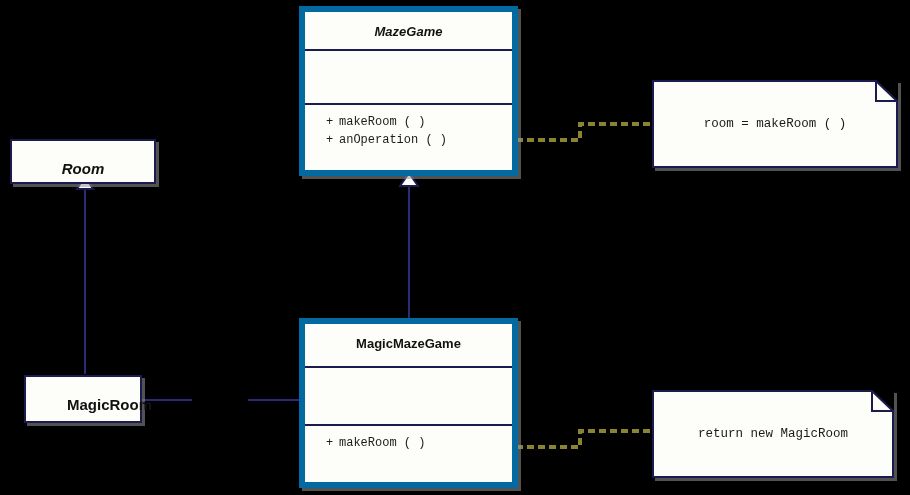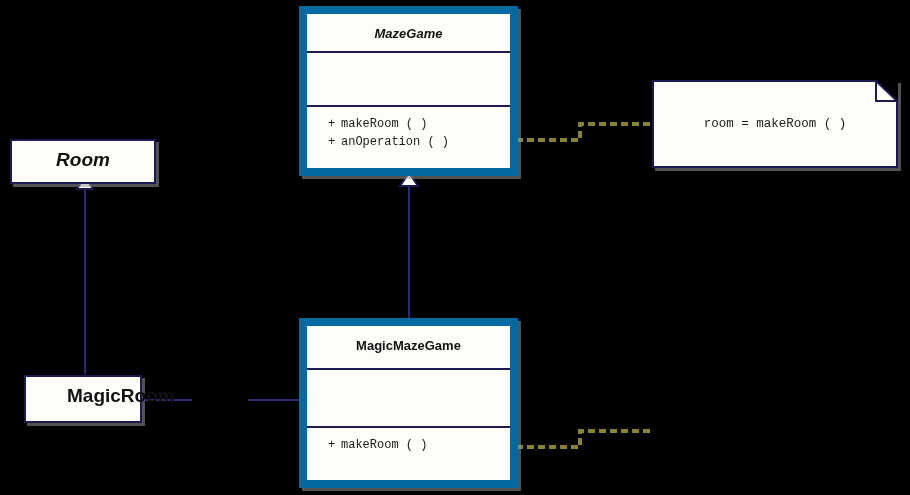--- a/index.html
+++ b/index.html
@@ -14,21 +14,21 @@
     height: 495px;
     background: #000000;
     overflow: hidden;
     font-family: "Liberation Sans", sans-serif;
   }
 
   
   .uml-class {
     position: absolute;
     background: #fdfdfa;
-    border: 8px solid #0369a1;
+    border: 6px solid #0369a1;
     box-sizing: border-box;
     box-shadow: 3px 3px 0 rgba(150,150,150,0.55);
   }
   .uml-class .cls-title {
     text-align: center;
     font-size: 13px;
     color: #111111;
     line-height: 1;
     padding: 13px 4px 13px 4px;
     border-bottom: 2px solid #1b1b4f;
@@ -63,23 +63,23 @@
   
   .uml-simple {
     position: absolute;
     background: #fdfdfa;
     border: 2px solid #1b1b4f;
     box-sizing: border-box;
     box-shadow: 3px 3px 0 rgba(150,150,150,0.55);
   }
   .uml-simple .cls-title {
     text-align: center;
-    font-size: 19px;
+    font-size: 15px;
     color: #111111;
-    padding-top: 8px;
+    padding-top: 19px;
     white-space: nowrap;
   }
   .uml-simple.abstract .cls-title { font-style: italic; font-weight: bold; }
   .uml-simple.concrete .cls-title { font-weight: bold; margin-left: 41px; }
 
   
   .uml-note {
     position: absolute;
     box-shadow: 3px 3px 0 rgba(150,150,150,0.55);
   }
@@ -181,16 +181,23 @@
   </div>
 
   <div class="uml-note" style="left:652px; top:80px; width:246px; height:88px;">
     <svg width="246" height="88" viewBox="0 0 246 88">
       <path d="M1,1 L224,1 L245,21 L245,87 L1,87 Z" fill="#fdfdfa" stroke="#1b1b4f" stroke-width="2"></path>
       <path d="M224,1 L224,21 L245,21" fill="none" stroke="#1b1b4f" stroke-width="2"></path>
     </svg>
     <div class="note-text">room = makeRoom ( )</div>
   </div>
 
+  <div class="uml-note" style="left:652px; top:390px; width:242px; height:88px;">
+    <svg width="242" height="88" viewBox="0 0 242 88">
+      <path d="M1,1 L220,1 L241,21 L241,87 L1,87 Z" fill="#fdfdfa" stroke="#1b1b4f" stroke-width="2"></path>
+      <path d="M220,1 L220,21 L241,21" fill="none" stroke="#1b1b4f" stroke-width="2"></path>
+    </svg>
+    <div class="note-text">return new MagicRoom</div>
+  </div>
 
   <div class="watermark" style="left:700px; top:470px;"></div>
 
 </div>
 
 </body></html>

